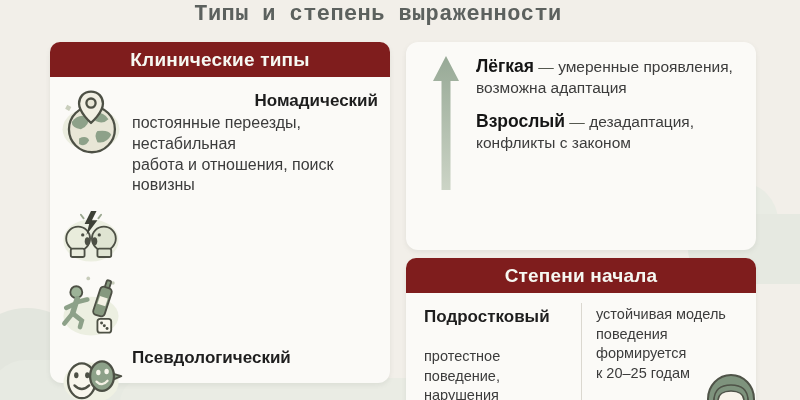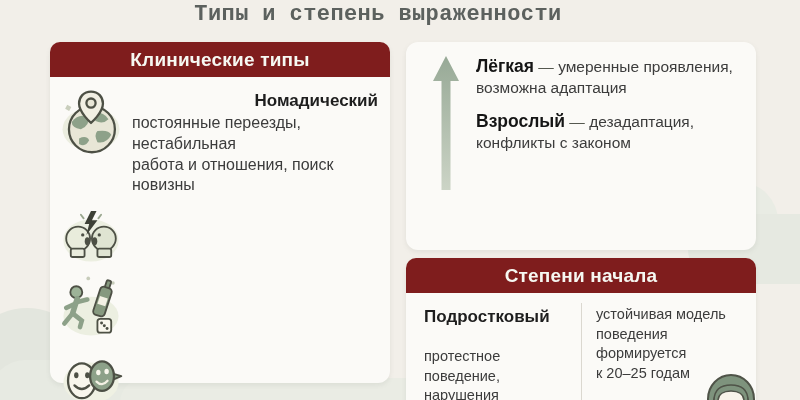--- a/index.html
+++ b/index.html
@@ -146,20 +146,21 @@
           <ellipse cx="45" cy="35" rx="13" ry="16" fill="#8da189" stroke="#4d5045" stroke-width="2.5"></ellipse>
           <ellipse cx="17" cy="34" rx="2.4" ry="3.2" fill="#4d5045"></ellipse>
           <ellipse cx="29" cy="34" rx="2.4" ry="3.2" fill="#4d5045"></ellipse>
           <path d="M15,45 Q23,53 31,45" fill="none" stroke="#4d5045" stroke-width="2.5" stroke-linecap="round"></path>
           <ellipse cx="41" cy="31" rx="2.4" ry="3" fill="#f8f6ec"></ellipse>
           <ellipse cx="50" cy="30" rx="2.4" ry="3" fill="#f8f6ec"></ellipse>
           <path d="M39,41 Q45,47 51,40" fill="none" stroke="#f3f1e4" stroke-width="2.5" stroke-linecap="round"></path>
         </svg>
       </div>
       <div class="type-text">
+        <div class="type-title">Псевдологический</div>
       </div>
     </div>
 
   </div>
 </div>
 
 <div class="card severity">
   <div class="severity-body">
     <svg class="sev-arrow" viewBox="0 0 28 134">
       <defs>

